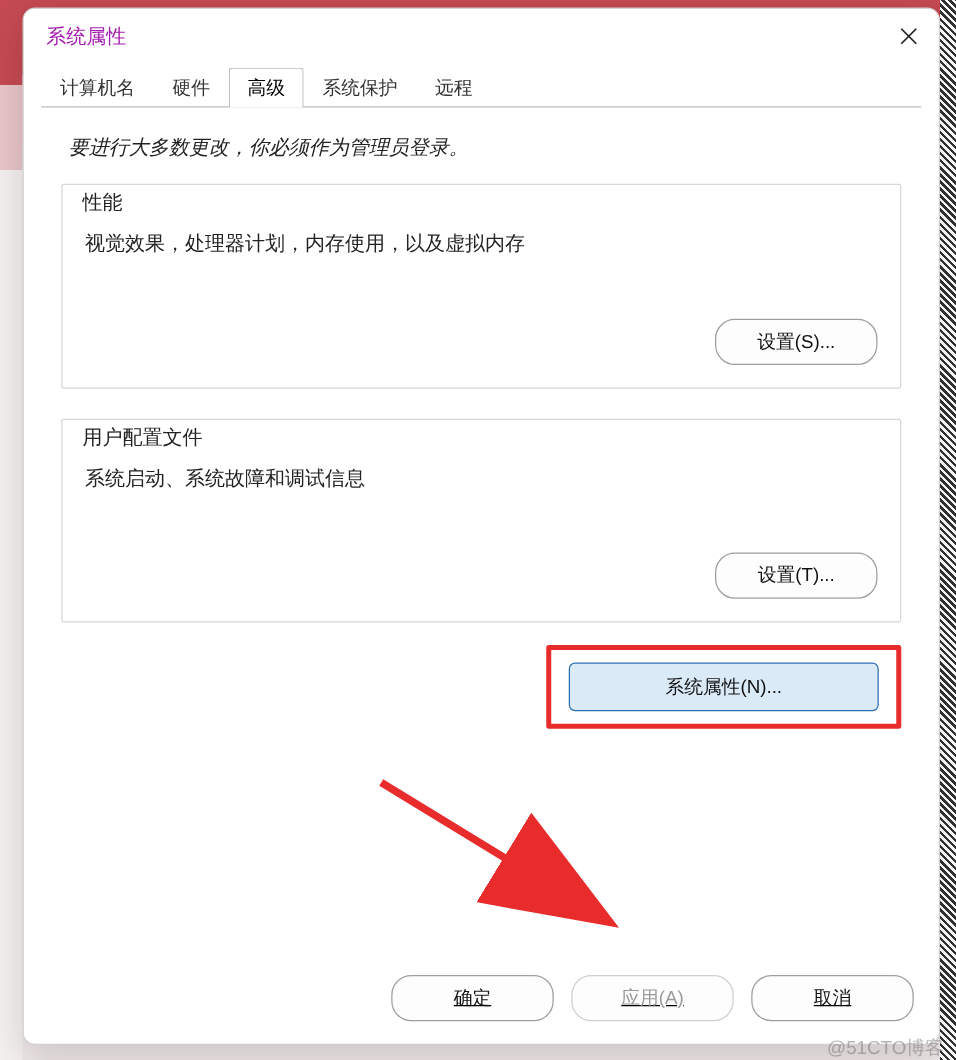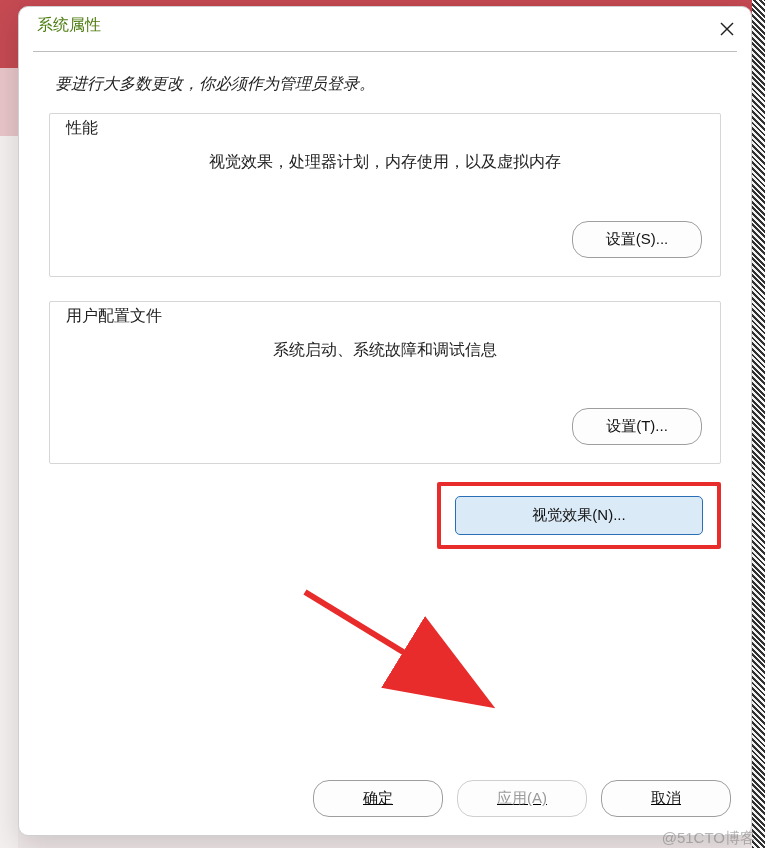--- a/index.html
+++ b/index.html
@@ -44,23 +44,24 @@
       background: #fff;
       border: 1px solid #d0d0d0;
       border-radius: 10px;
       box-shadow: 0 10px 30px rgba(0,0,0,0.15);
       display: flex;
       flex-direction: column;
     }
     .titlebar {
       display: flex;
       justify-content: space-between;
+      align-items: center;
       padding: 8px 10px 8px 18px;
       font-size: 16px;
-      color: #4d7c0f;
+      color: #a21caf;
     }
     .close-btn {
       width: 28px;
       height: 28px;
       display: flex;
       align-items: center;
       justify-content: center;
       cursor: pointer;
       border-radius: 4px;
     }
@@ -115,21 +116,20 @@
       padding: 0 4px;
       font-size: 16px;
       color: #222;
       margin-left: -6px;
     }
     .group-desc {
       font-size: 16px;
       color: #222;
       margin-top: -2px;
       line-height: 1.6;
-      text-align: center;
     }
     .group-btn-row {
       display: flex;
       justify-content: flex-end;
       margin-top: 46px;
     }
     .win-btn {
       min-width: 130px;
       padding: 8px 20px;
       font-size: 15px;
@@ -200,20 +200,27 @@
   <div class="titlebar">
     <span>系统属性</span>
     <div class="close-btn">
       <svg viewBox="0 0 14 14">
           <line x1="1" y1="1" x2="13" y2="13" stroke="#222" stroke-width="1.4"></line>
           <line x1="13" y1="1" x2="1" y2="13" stroke="#222" stroke-width="1.4"></line>
         </svg>
     </div>
   </div>
 
+  <div class="tabs">
+    <div class="tab">计算机名</div>
+    <div class="tab">硬件</div>
+    <div class="tab active">高级</div>
+    <div class="tab">系统保护</div>
+    <div class="tab">远程</div>
+  </div>
 
   <div class="tab-panel">
     <div class="admin-note">要进行大多数更改，你必须作为管理员登录。</div>
 
     <div class="group">
       <div class="group-legend">性能</div>
       <div class="group-desc">视觉效果，处理器计划，内存使用，以及虚拟内存</div>
       <div class="group-btn-row">
         <button class="win-btn">设置(S)...</button>
       </div>
@@ -223,21 +230,21 @@
     <div class="group">
       <div class="group-legend">用户配置文件</div>
       <div class="group-desc">系统启动、系统故障和调试信息</div>
       <div class="group-btn-row">
         <button class="win-btn">设置(T)...</button>
       </div>
     </div>
 
     <div class="env-row">
       <div class="env-highlight">
-        <button class="env-btn">视觉效果(N)...</button>
+        <button class="env-btn">系统属性(N)...</button>
       </div>
     </div>
 
     <svg class="arrow-svg" width="240" height="140">
       <defs>
         <marker id="ahead" markerWidth="18" markerHeight="14" refX="16" refY="7" orient="auto">
           <polygon points="0,0 18,7 0,14" fill="#e82b2b"></polygon>
         </marker>
       </defs>
       <line x1="10" y1="10" x2="190" y2="120" stroke="#e82b2b" stroke-width="6" marker-end="url(#ahead)"></line>

